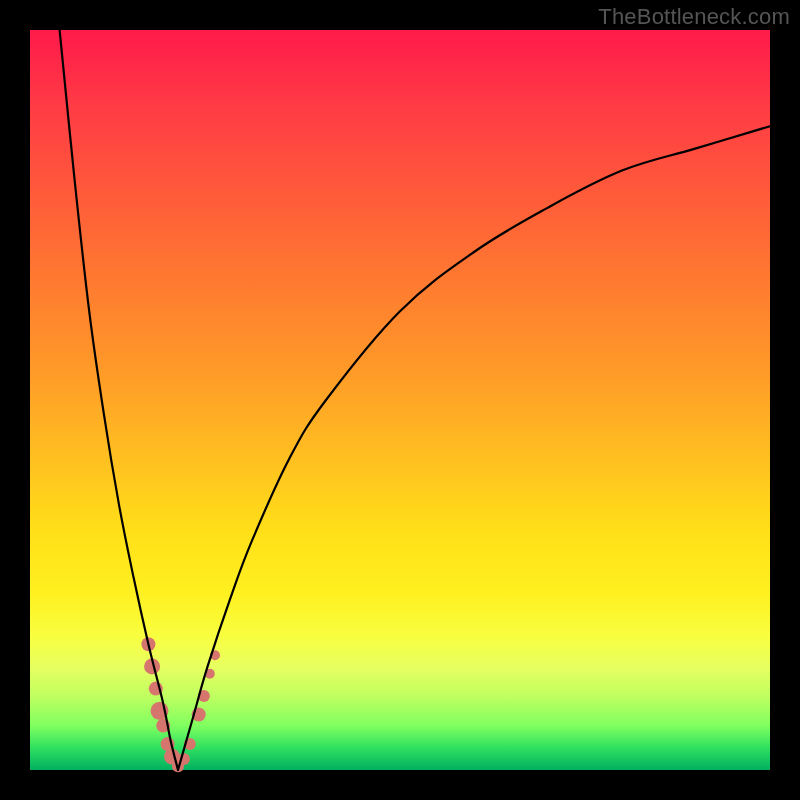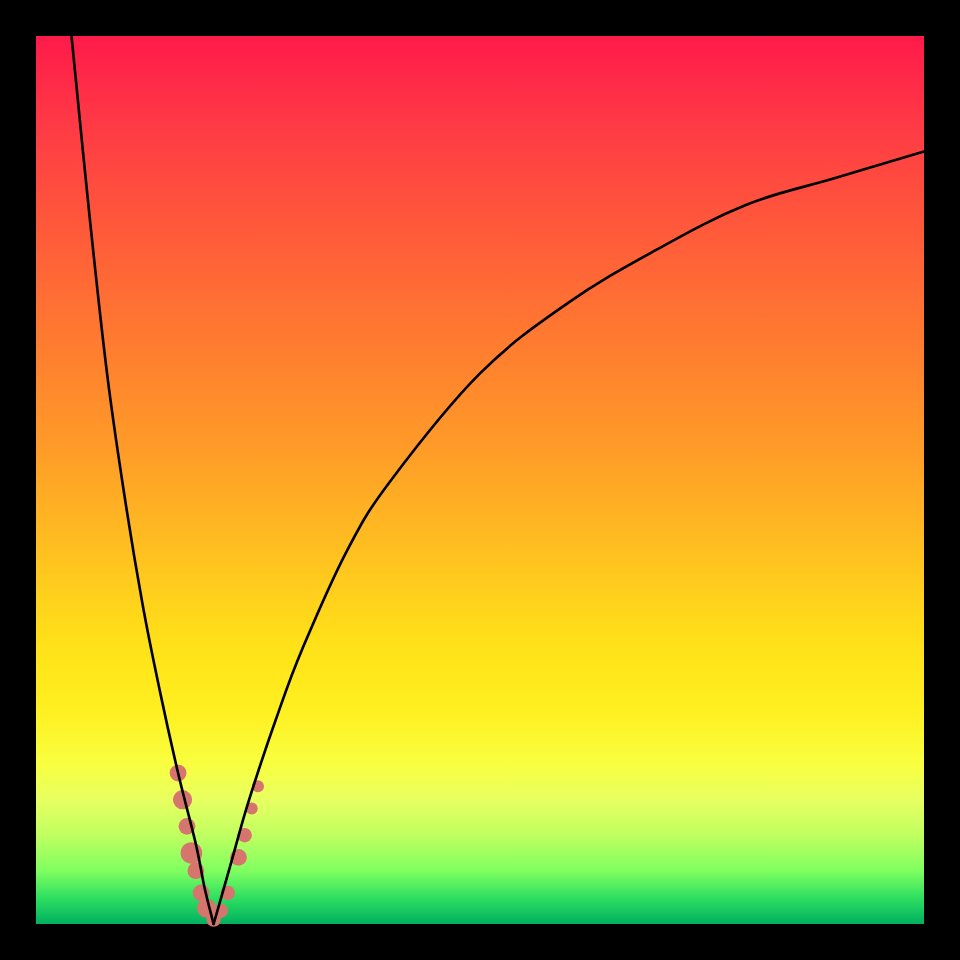--- a/index.html
+++ b/index.html
@@ -91,13 +91,14 @@
           <circle cx="159.8" cy="714.1" r="6.0" class="marker" fill="#d6756e"></circle>
           <circle cx="168.7" cy="684.5" r="7.0" class="marker" fill="#d6756e"></circle>
           <circle cx="173.9" cy="666.0" r="6.0" class="marker" fill="#d6756e"></circle>
           <circle cx="179.8" cy="643.8" r="5.0" class="marker" fill="#d6756e"></circle>
           <circle cx="185.0" cy="625.3" r="5.0" class="marker" fill="#d6756e"></circle>
         </g>
       <path id="left-branch" class="curve-path" d="M 29.6 0.0 C 32.3 26.6, 39.1 97.4, 44.4 148.0 C 49.7 198.6, 53.9 238.6, 59.2 281.2 C 64.5 323.8, 68.7 350.2, 74.0 384.8 C 79.3 419.4, 83.5 444.3, 88.8 473.6 C 94.1 502.9, 98.3 522.3, 103.6 547.6 C 108.9 572.9, 113.1 591.6, 118.4 614.2 C 123.7 636.8, 129.2 656.1, 133.2 673.4 C 137.2 690.7, 137.9 698.4, 140.6 710.4 C 143.3 722.4, 146.7 734.7, 148.0 740.0"></path>
       <path id="right-branch" class="curve-path" d="M 148.0 740.0 C 150.7 730.7, 157.5 706.8, 162.8 688.2 C 168.1 669.6, 170.9 657.7, 177.6 636.4 C 184.3 615.1, 191.8 592.4, 199.8 569.8 C 207.8 547.2, 211.3 535.9, 222.0 510.6 C 232.7 485.3, 245.7 454.5, 259.0 429.2 C 272.3 403.9, 276.0 396.6, 296.0 370.0 C 316.0 343.4, 343.4 307.8, 370.0 281.2 C 396.6 254.6, 417.4 240.6, 444.0 222.0 C 470.6 203.4, 491.4 192.3, 518.0 177.6 C 544.6 162.9, 565.4 151.3, 592.0 140.6 C 618.6 129.9, 639.4 126.4, 666.0 118.4 C 692.6 110.4, 726.7 100.2, 740.0 96.2"></path>
     </svg>
   </div>
+  <div class="watermark">TheBottleneck.com</div>
 </div>
 
 </body></html>

